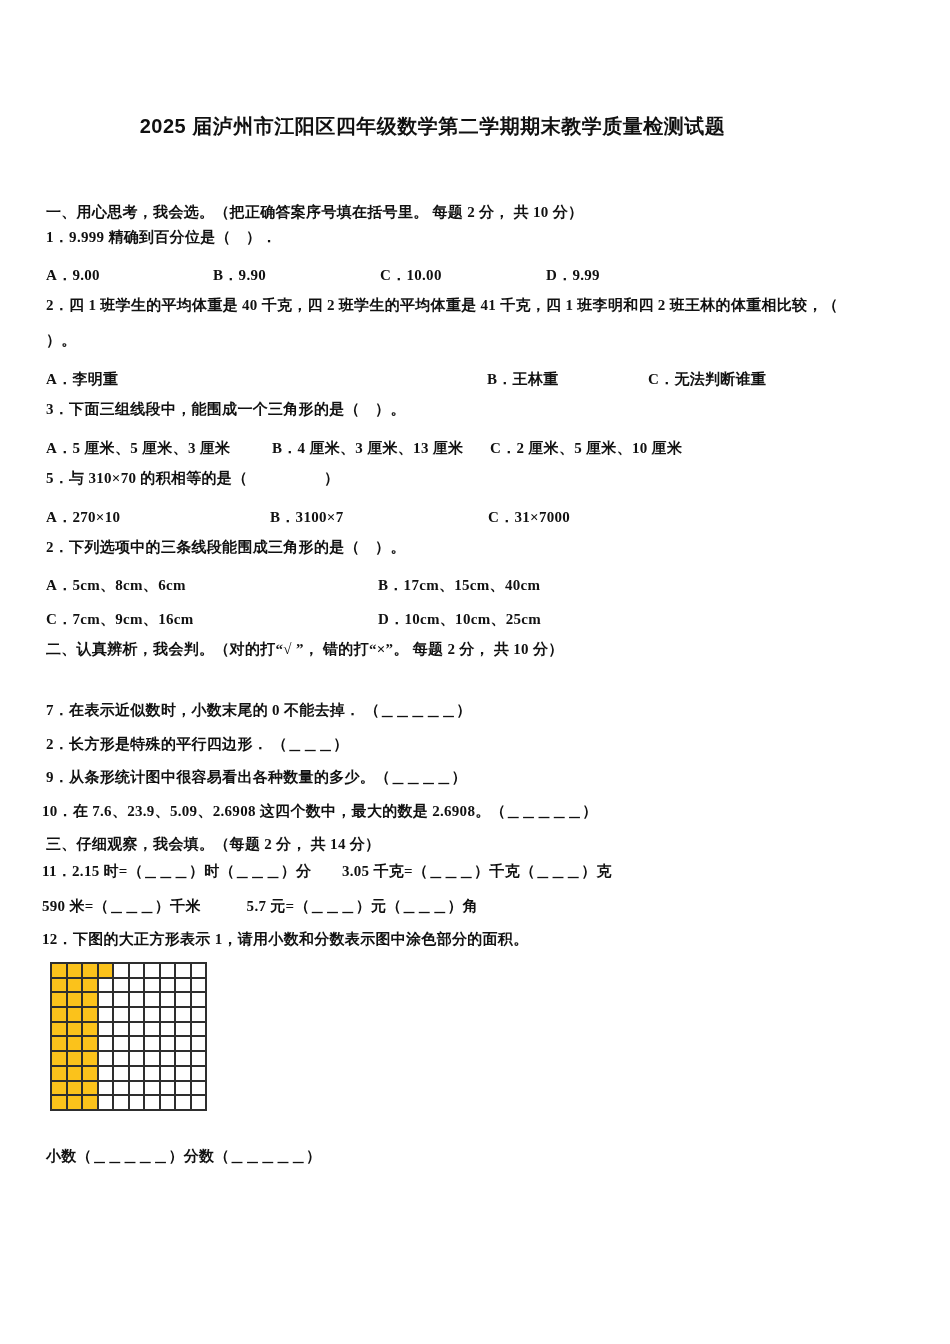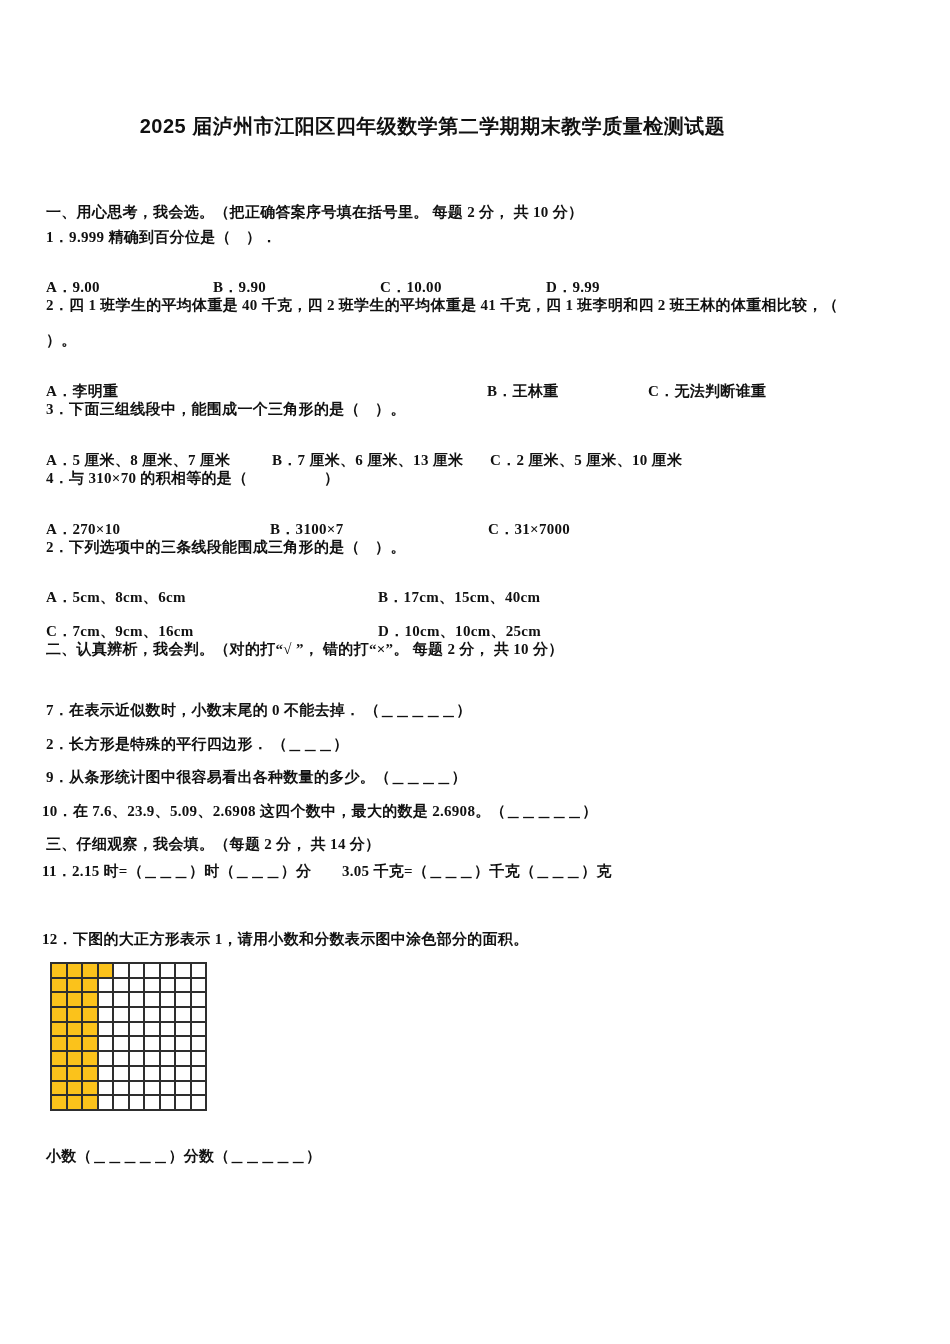--- a/index.html
+++ b/index.html
@@ -26,21 +26,21 @@
     white-space: nowrap;
   }
   .line {
     position: absolute;
     left: 46px;
     font-size: 15px;
     white-space: nowrap;
     letter-spacing: 0.3px;
   }
   .opt-row { width: 860px; }
-  .opt { position: absolute; top: 16px; white-space: nowrap; text-align: center; }
+  .opt { position: absolute; top: 4px; white-space: nowrap; text-align: center; }
   .hundred-grid {
     position: absolute;
     left: 50px;
     top: 962px;
     width: 157px;
     height: 149px;
     display: grid;
     border: 1px solid #2e2e2e;
     box-sizing: border-box;
     background: #ffffff;
@@ -70,26 +70,26 @@
   <div class="line" style="top:296px">2．四 1 班学生的平均体重是 40 千克，四 2 班学生的平均体重是 41 千克，四 1 班李明和四 2 班王林的体重相比较，（</div>
   <div class="line" style="top:331px">）。</div>
   <div class="line opt-row" style="top:366px">
     <span class="opt" style="left:0">A．李明重</span>
     <span class="opt" style="left:441px">B．王林重</span>
     <span class="opt" style="left:602px">C．无法判断谁重</span>
   </div>
 
   <div class="line" style="top:400px">3．下面三组线段中，能围成一个三角形的是（　）。</div>
   <div class="line opt-row" style="top:435px">
-    <span class="opt" style="left:0">A．5 厘米、8 厘米、7 厘米</span>
-    <span class="opt" style="left:226px">B．7 厘米、6 厘米、13 厘米</span>
+    <span class="opt" style="left:0">A．5 厘米、5 厘米、3 厘米</span>
+    <span class="opt" style="left:226px">B．4 厘米、3 厘米、13 厘米</span>
     <span class="opt" style="left:444px">C．2 厘米、5 厘米、10 厘米</span>
   </div>
 
-  <div class="line" style="top:469px">4．与 310×70 的积相等的是（　　　　　）</div>
+  <div class="line" style="top:469px">5．与 310×70 的积相等的是（　　　　　）</div>
   <div class="line opt-row" style="top:504px">
     <span class="opt" style="left:0">A．270×10</span>
     <span class="opt" style="left:224px">B．3100×7</span>
     <span class="opt" style="left:442px">C．31×7000</span>
   </div>
 
   <div class="line" style="top:538px">2．下列选项中的三条线段能围成三角形的是（　）。</div>
   <div class="line opt-row" style="top:572px">
     <span class="opt" style="left:0">A．5cm、8cm、6cm</span>
     <span class="opt" style="left:332px">B．17cm、15cm、40cm</span>
@@ -100,20 +100,21 @@
   </div>
 
   <div class="line" style="top:640px">二、认真辨析，我会判。（对的打“√ ”， 错的打“×”。 每题 2 分， 共 10 分）</div>
   <div class="line" style="top:701px">7．在表示近似数时，小数末尾的 0 不能去掉． （＿＿＿＿＿）</div>
   <div class="line" style="top:735px">2．长方形是特殊的平行四边形． （＿＿＿）</div>
   <div class="line" style="top:768px">9．从条形统计图中很容易看出各种数量的多少。（＿＿＿＿）</div>
   <div class="line" style="top:802px; left:42px">10．在 7.6、23.9、5.09、2.6908 这四个数中，最大的数是 2.6908。（＿＿＿＿＿）</div>
 
   <div class="line" style="top:835px">三、仔细观察，我会填。（每题 2 分， 共 14 分）</div>
   <div class="line" style="top:862px; left:42px">11．2.15 时=（＿＿＿）时（＿＿＿）分　　3.05 千克=（＿＿＿）千克（＿＿＿）克</div>
+  <div class="line" style="top:897px; left:42px">590 米=（＿＿＿）千米　　　5.7 元=（＿＿＿）元（＿＿＿）角</div>
   <div class="line" style="top:930px; left:42px">12．下图的大正方形表示 1，请用小数和分数表示图中涂色部分的面积。</div>
 
   <div class="hundred-grid" style="grid-template-columns: repeat(10, 1fr); grid-template-rows: repeat(10, 1fr); border-color: rgb(46, 46, 46);">
       <div class="grid-cell" style="border-color: rgb(46, 46, 46); background: rgb(251, 194, 27);"></div>
       <div class="grid-cell" style="border-color: rgb(46, 46, 46); background: rgb(251, 194, 27);"></div>
       <div class="grid-cell" style="border-color: rgb(46, 46, 46); background: rgb(251, 194, 27);"></div>
       <div class="grid-cell" style="border-color: rgb(46, 46, 46); background: rgb(251, 194, 27);"></div>
       <div class="grid-cell" style="border-color: rgb(46, 46, 46);"></div>
       <div class="grid-cell" style="border-color: rgb(46, 46, 46);"></div>
       <div class="grid-cell" style="border-color: rgb(46, 46, 46);"></div>

